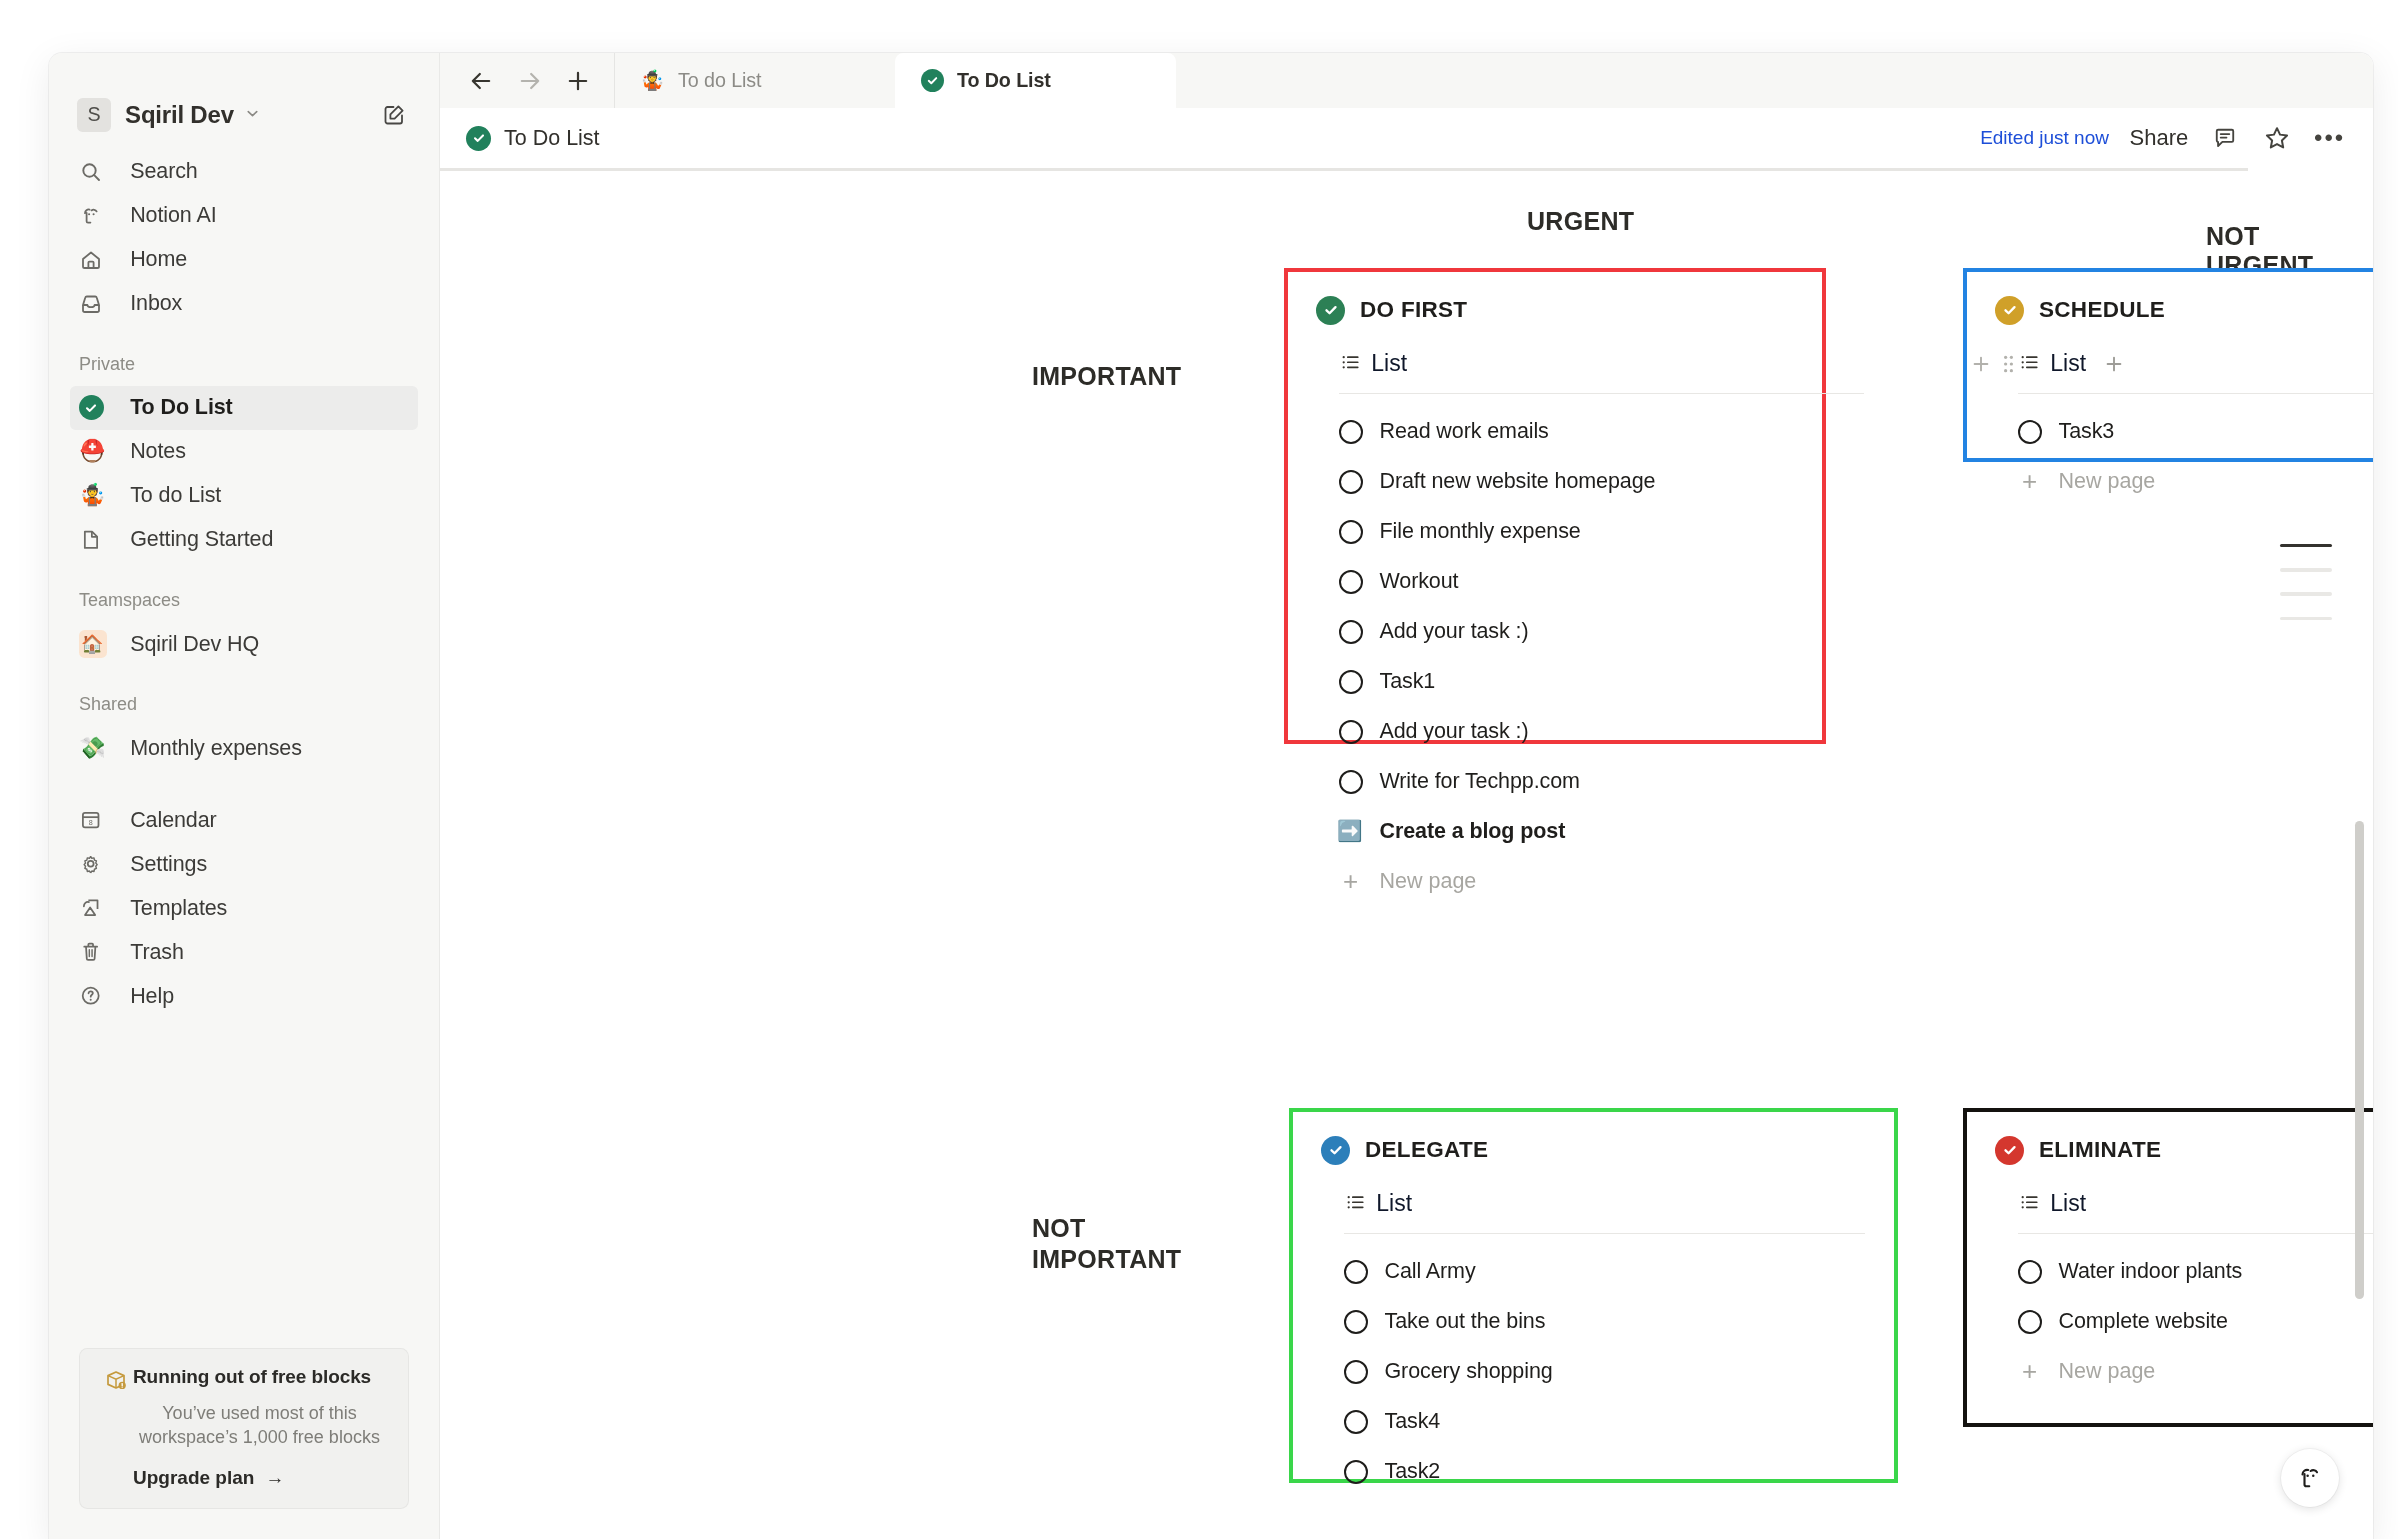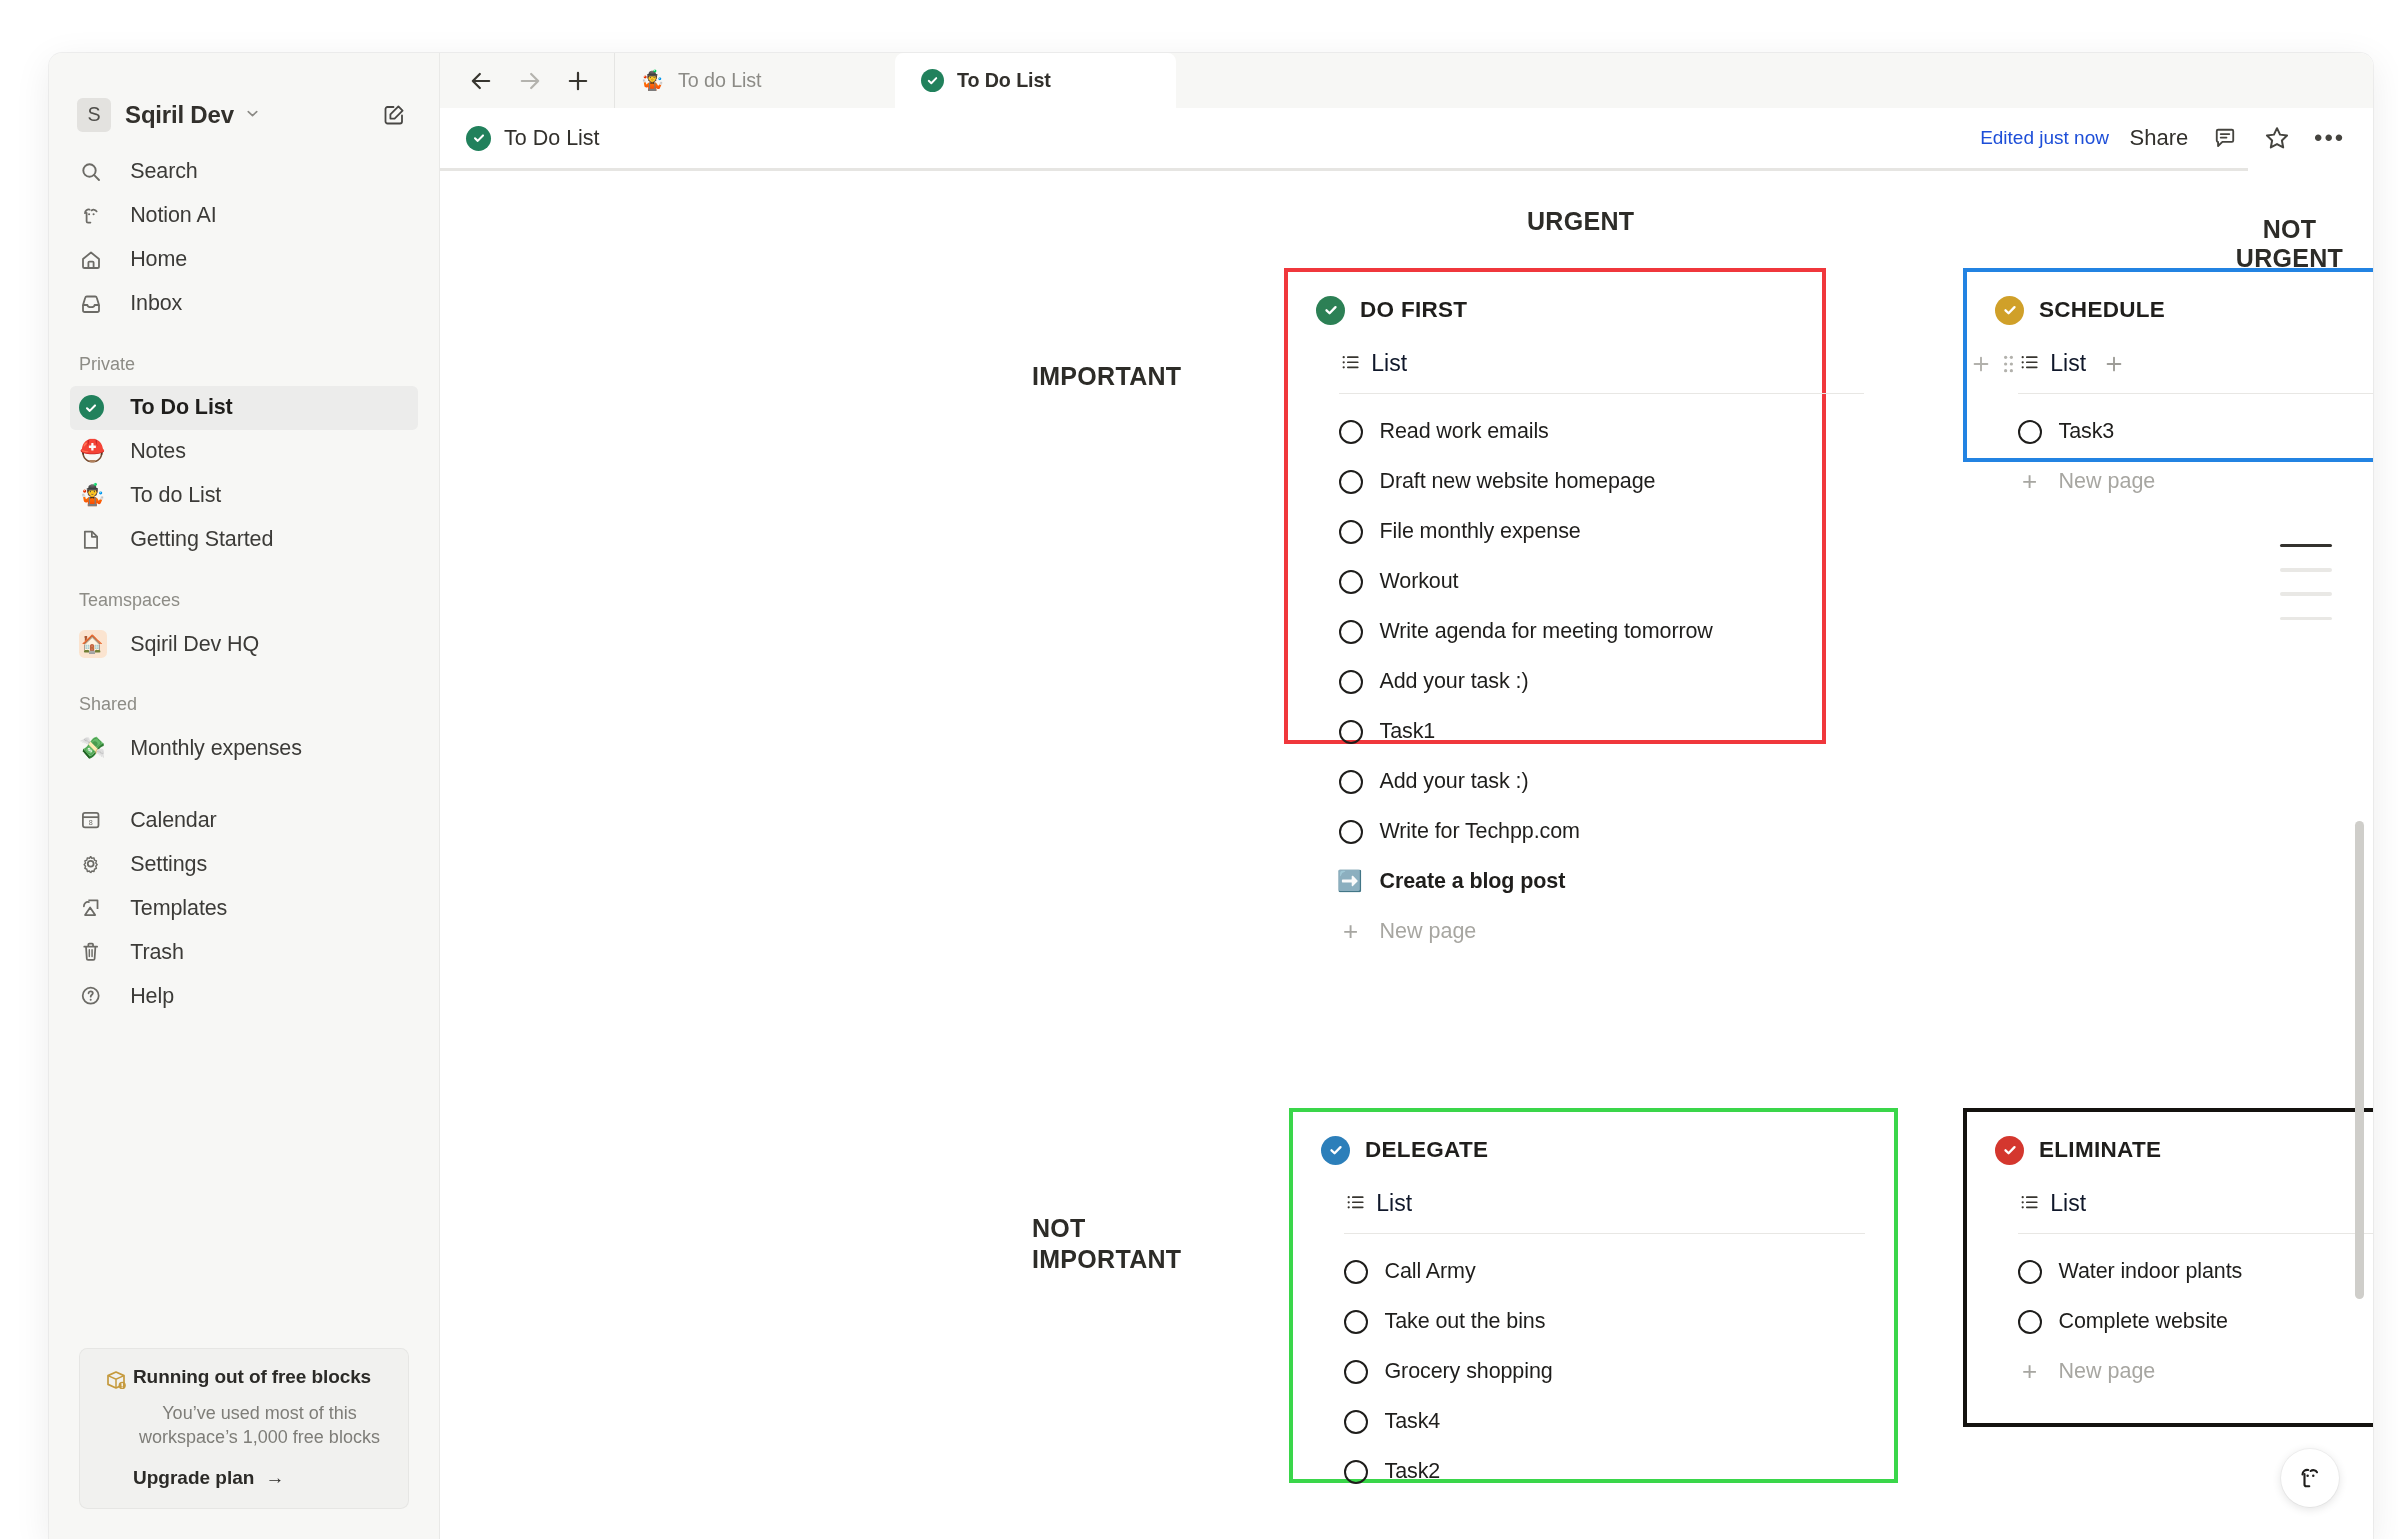--- a/index.html
+++ b/index.html
@@ -606,21 +606,21 @@
           </span>
           <span class="ph-dots">•••</span>
         </div>
       </div>
       <div id="header-rule"></div>
 
       <div id="content">
         <div id="matrix">
 
           <div class="col-head" style="left:1087px; top:36px;">URGENT</div>
-          <div class="col-head" style="left:1766px; top:44px;text-align:center;">NOT URGENT</div>
+          <div class="col-head" style="left:1766px; top:51px;">NOT URGENT</div>
 
           <div class="row-head" style="left:592px; top:190px;">IMPORTANT</div>
           <div class="row-head" style="left:592px; top:1042px;">NOT IMPORTANT</div>
 
           <div class="quad" style="left:844px; top:97px; width:542px; height:476px; border:4.7px solid #f0373c;">
             <div class="quad-title-row">
               <span>
                 <span class="check-badge" style="width:29px;height:29px;background:#2c8055;">
                   <svg width="18" height="18" viewBox="0 0 20 20" fill="none">
                       <path d="M5 10.4L8.4 13.6L15 6.8" stroke="#fff" stroke-width="2.6" stroke-linecap="round" stroke-linejoin="round"></path>
@@ -653,24 +653,20 @@
                   <span class="task-bullet"></span>
                   <span class="task-label">Draft new website homepage</span>
                 </div>
               <div class="task">
                   <span class="task-bullet"></span>
                   <span class="task-label">File monthly expense</span>
                 </div>
               <div class="task">
                   <span class="task-bullet"></span>
                   <span class="task-label">Workout</span>
-                </div>
-              <div class="task">
-                  <span class="task-bullet"></span>
-                  <span class="task-label">Write agenda for meeting tomorrow</span>
                 </div>
               <div class="task">
                   <span class="task-bullet"></span>
                   <span class="task-label">Add your task :)</span>
                 </div>
               <div class="task">
                   <span class="task-bullet"></span>
                   <span class="task-label">Task1</span>
                 </div>
               <div class="task">

